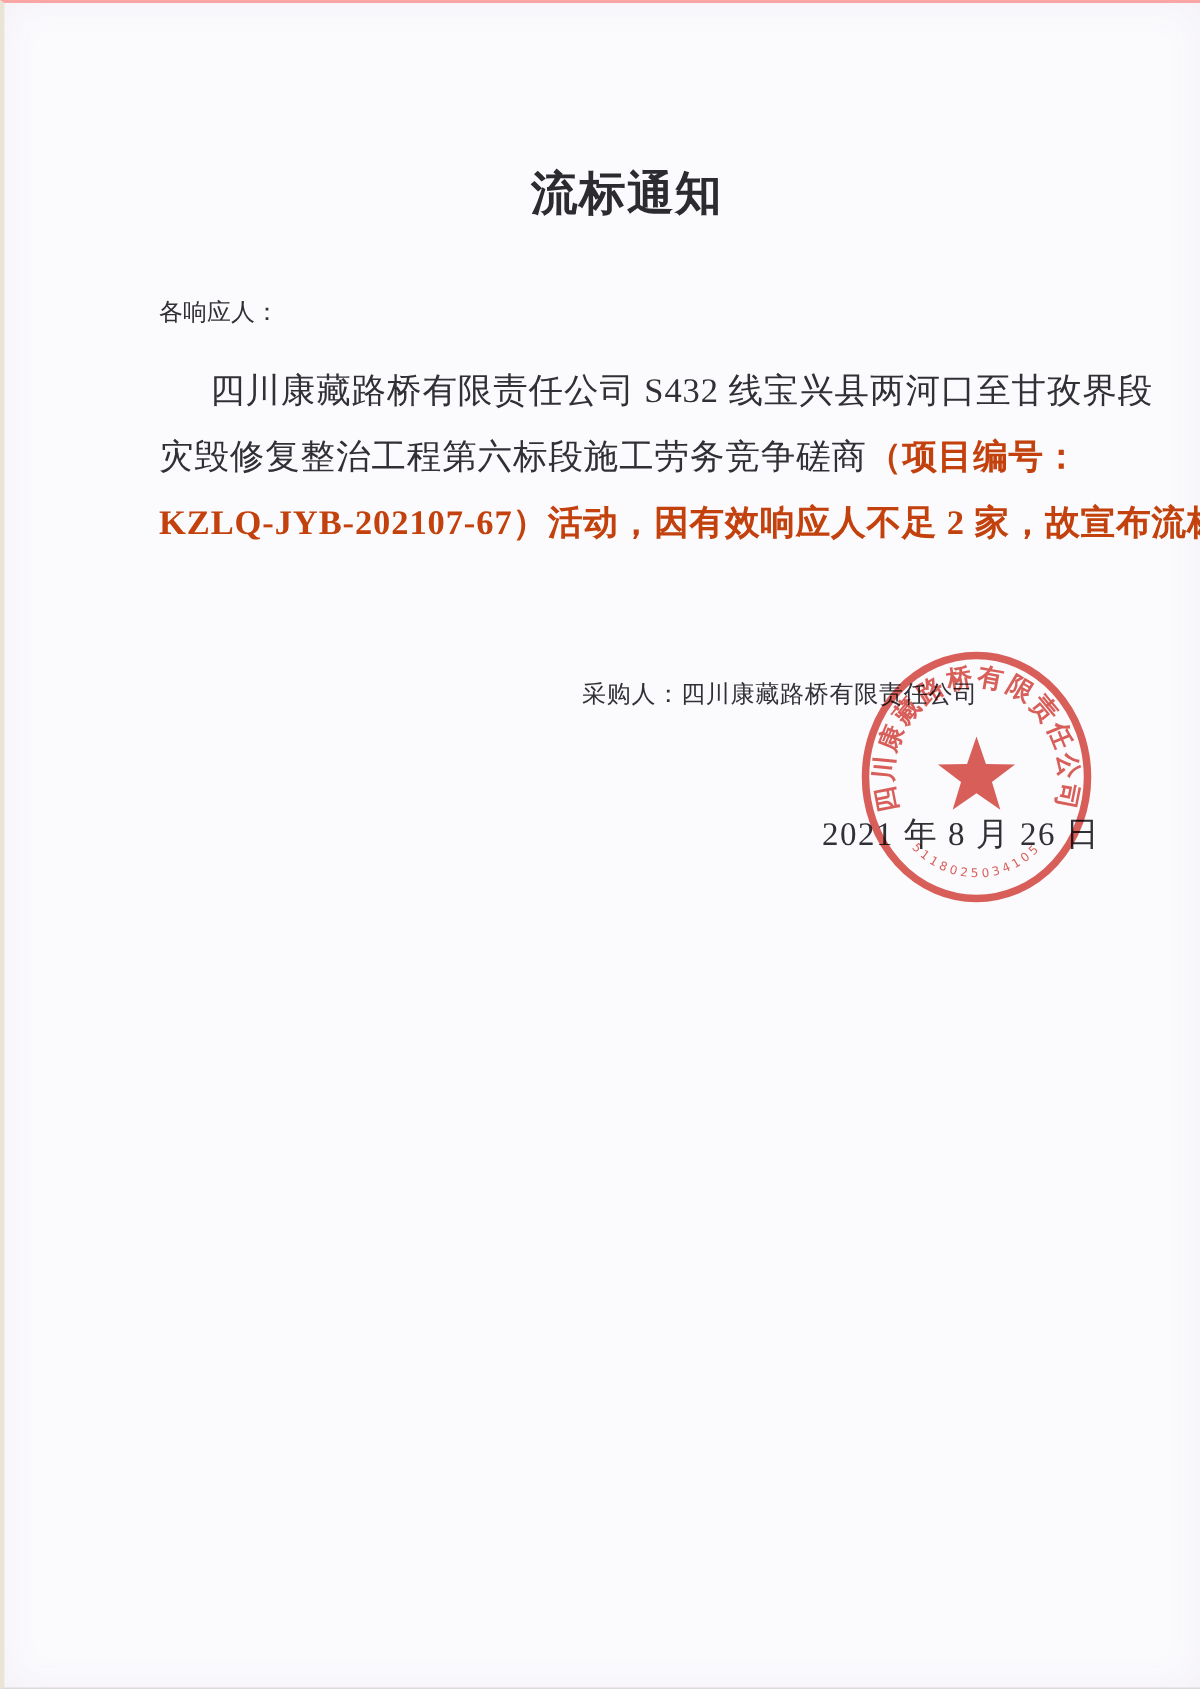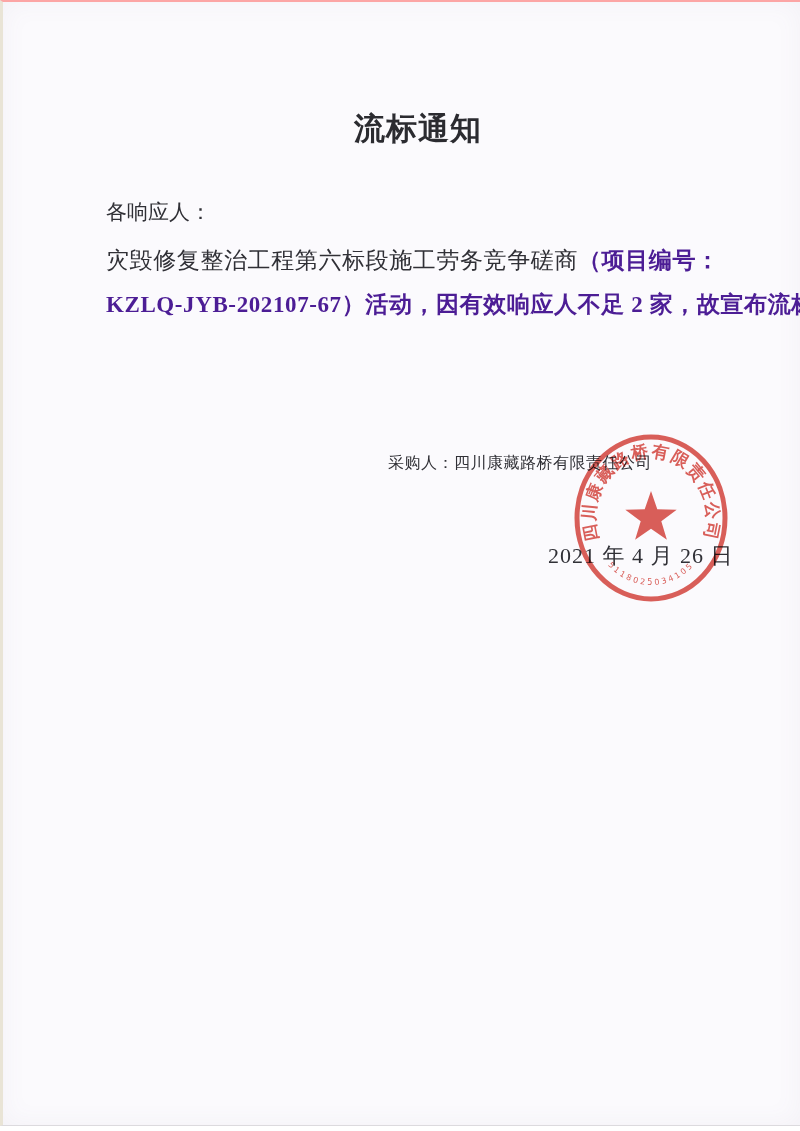--- a/index.html
+++ b/index.html
@@ -28,35 +28,35 @@
     font-size: 31px;
     font-weight: bold;
     letter-spacing: 1px;
     color: #2b2b30;
   }
 
   .greeting {
     position: absolute;
     top: 196px;
     left: 103px;
-    font-size: 21px;
+    font-size: 16px;
   }
 
   .body-block {
     position: absolute;
     top: 237px;
     left: 103px;
     width: 620px;
     font-size: 23px;
     line-height: 44px;
     letter-spacing: 0.6px;
   }
   .body-line { white-space: nowrap; }
   .body-line.indent { padding-left: 34px; }
-  .seg-bold { font-weight: bold; color: #4c1d95; text-align: center; }
+  .seg-bold { font-weight: bold; color: #c2410c; text-align: center; }
 
   .purchaser-line {
     position: absolute;
     top: 451px;
     left: 385px;
     font-size: 16px;
     letter-spacing: 0.5px;
   }
 
   .date-line {
@@ -95,31 +95,32 @@
 </head>
 <body>
 
 <div class="page">
 
   <h1 class="doc-title">流标通知</h1>
 
   <div class="greeting">各响应人：</div>
 
   <div class="body-block">
+    <div class="body-line indent">四川康藏路桥有限责任公司 S432 线宝兴县两河口至甘孜界段</div>
     <div class="body-line">
       <span>灾毁修复整治工程第六标段施工劳务竞争磋商</span><span class="seg-bold">（项目编号：</span>
     </div>
     <div class="body-line">
       <span class="seg-bold">KZLQ-JYB-202107-67）活动，因有效响应人不足 2 家，故宣布流标。</span>
     </div>
   </div>
 
   <div class="purchaser-line">采购人：四川康藏路桥有限责任公司</div>
 
-  <div class="date-line">2021 年 4 月 26 日</div>
+  <div class="date-line">2021 年 8 月 26 日</div>
 
   <svg class="stamp" viewBox="0 0 196 200" xmlns="http://www.w3.org/2000/svg">
     <defs>
       <path id="arcTop" d="M 47.3 123.8 A 56 61 0 1 1 148.8 123.8" fill="none"></path>
       <path id="arcBottom" d="M 46.3 133.5 A 61 67 0 0 0 149.7 133.5" fill="none"></path>
     </defs>
 
     <ellipse class="stamp-ring" cx="98" cy="98" rx="74" ry="81" stroke="#d94f48"></ellipse>
 
     <polygon class="stamp-star" points="98,71 104.3,89.3 123.7,89.7 108.3,101.3 113.9,119.8 98,108.8 82.1,119.8 87.7,101.3 72.3,89.7 91.7,89.3" fill="#d94f48"></polygon>

